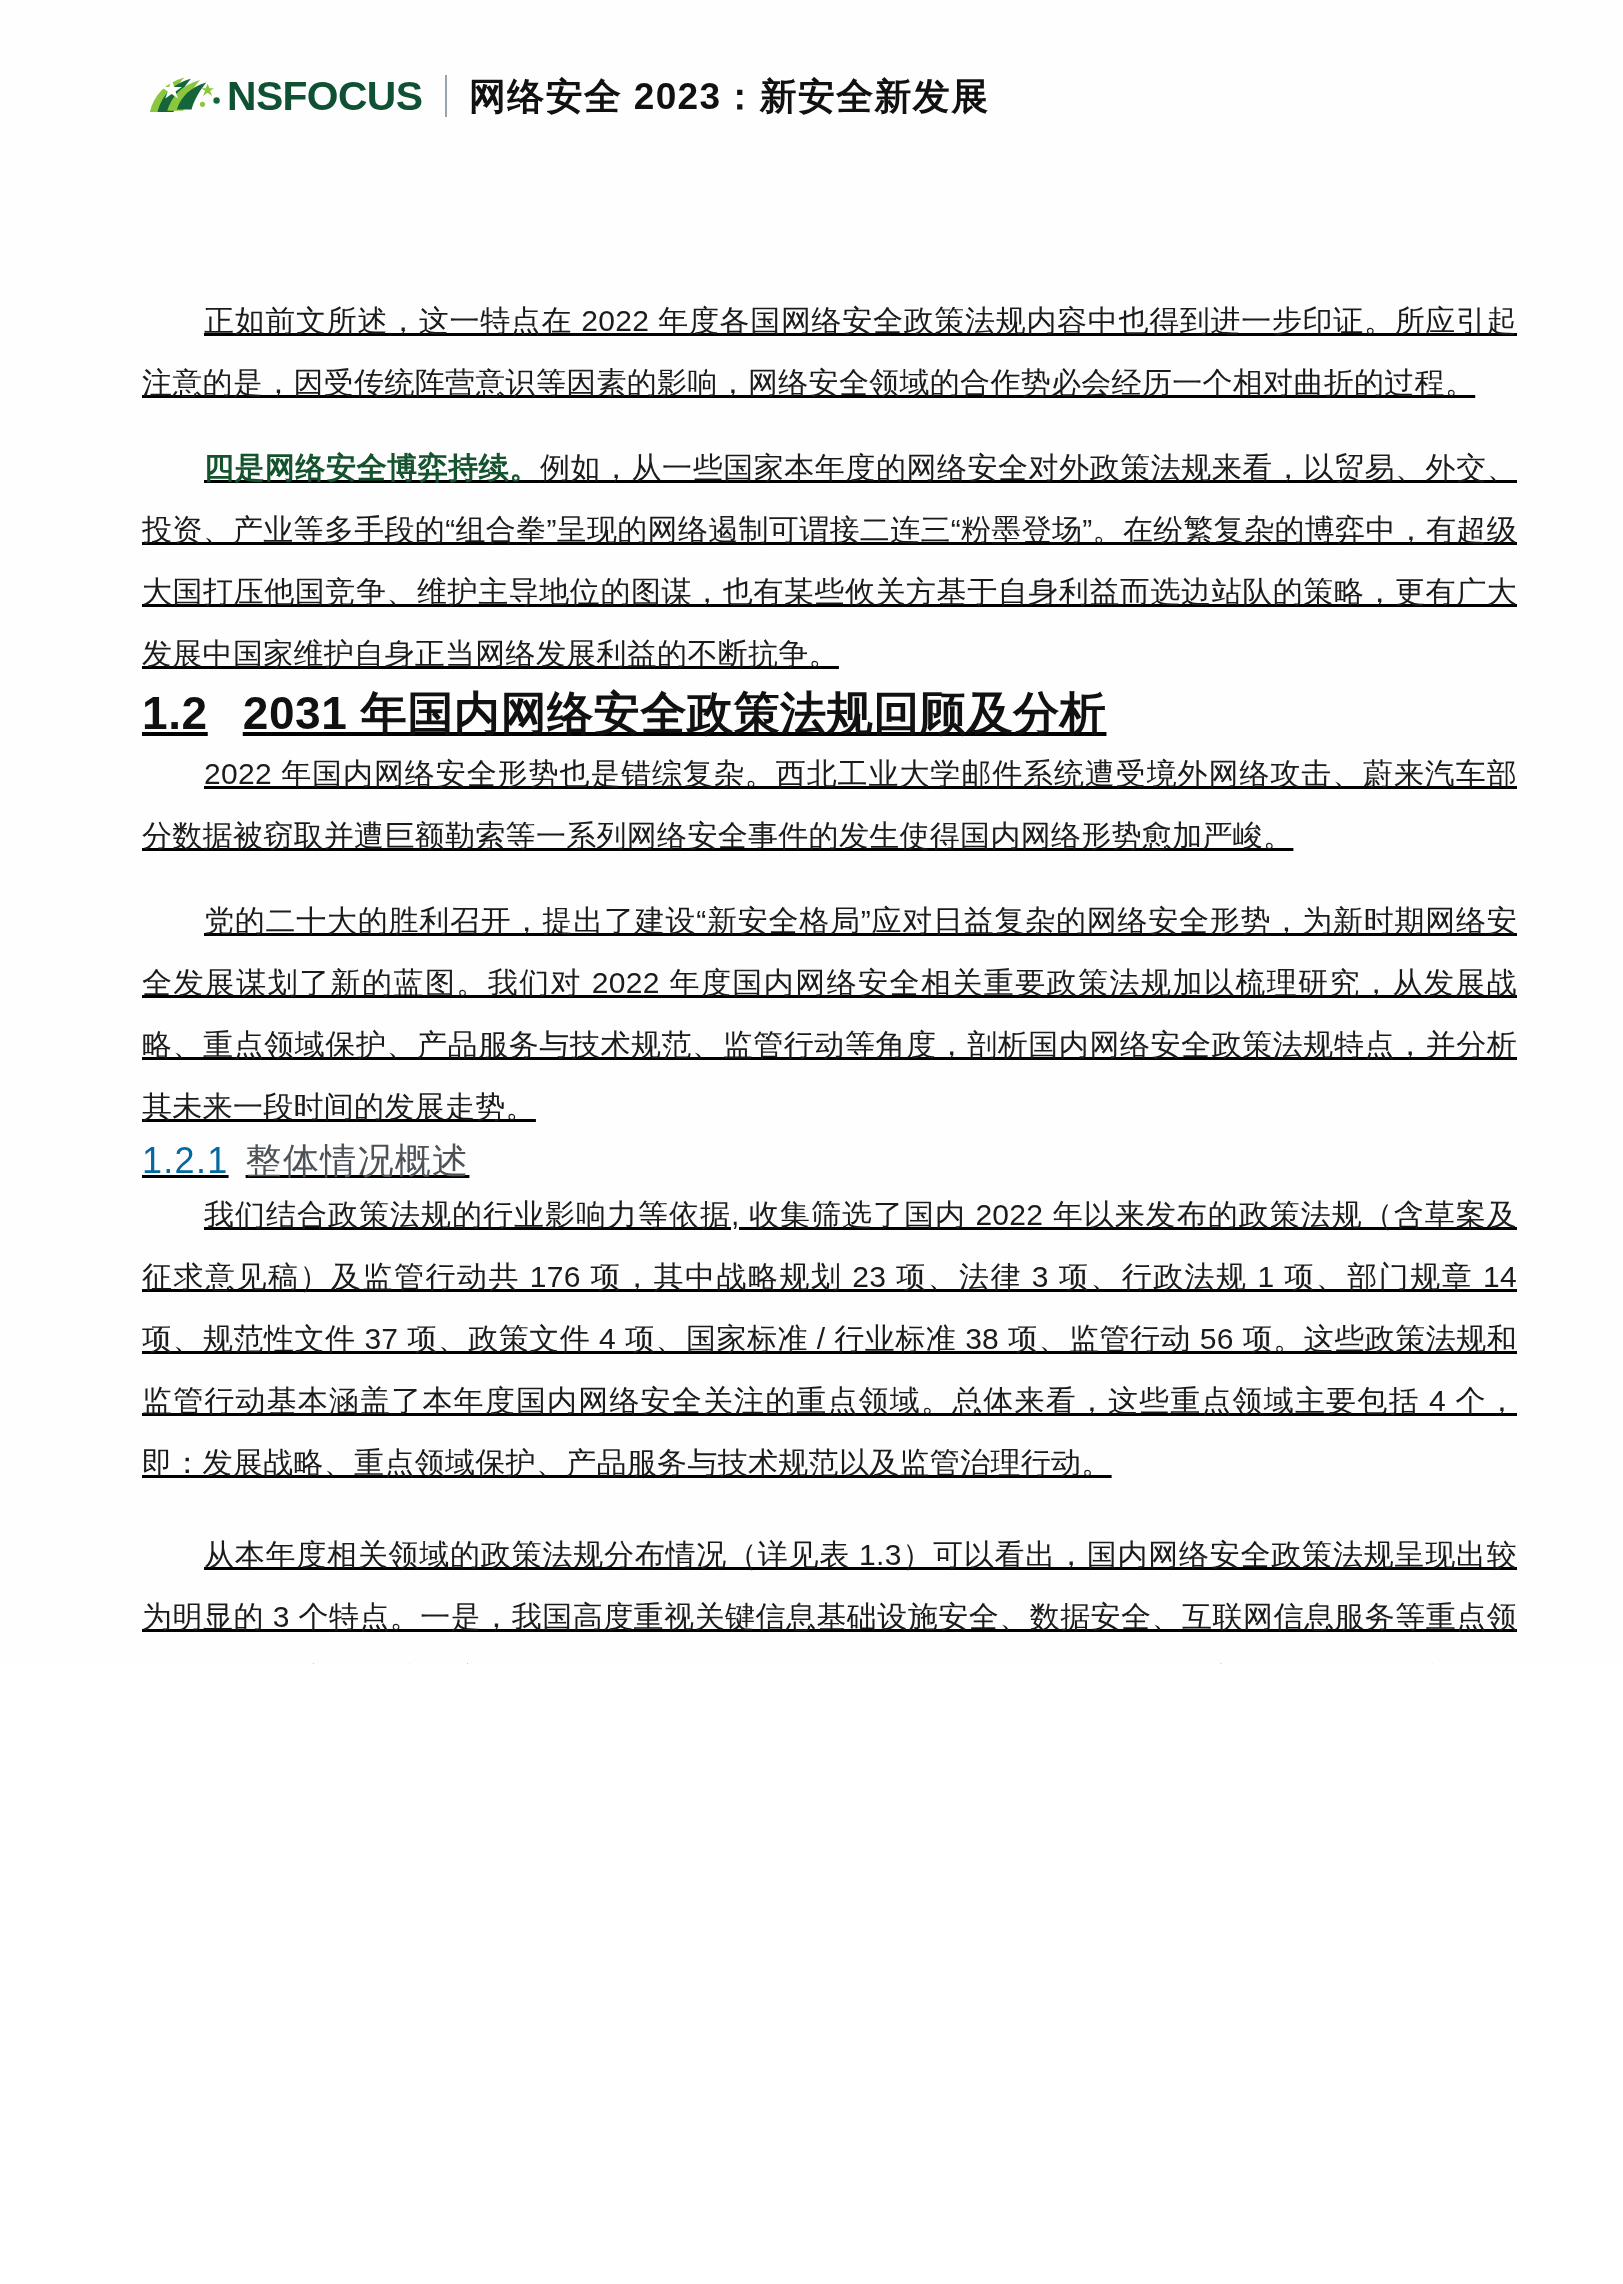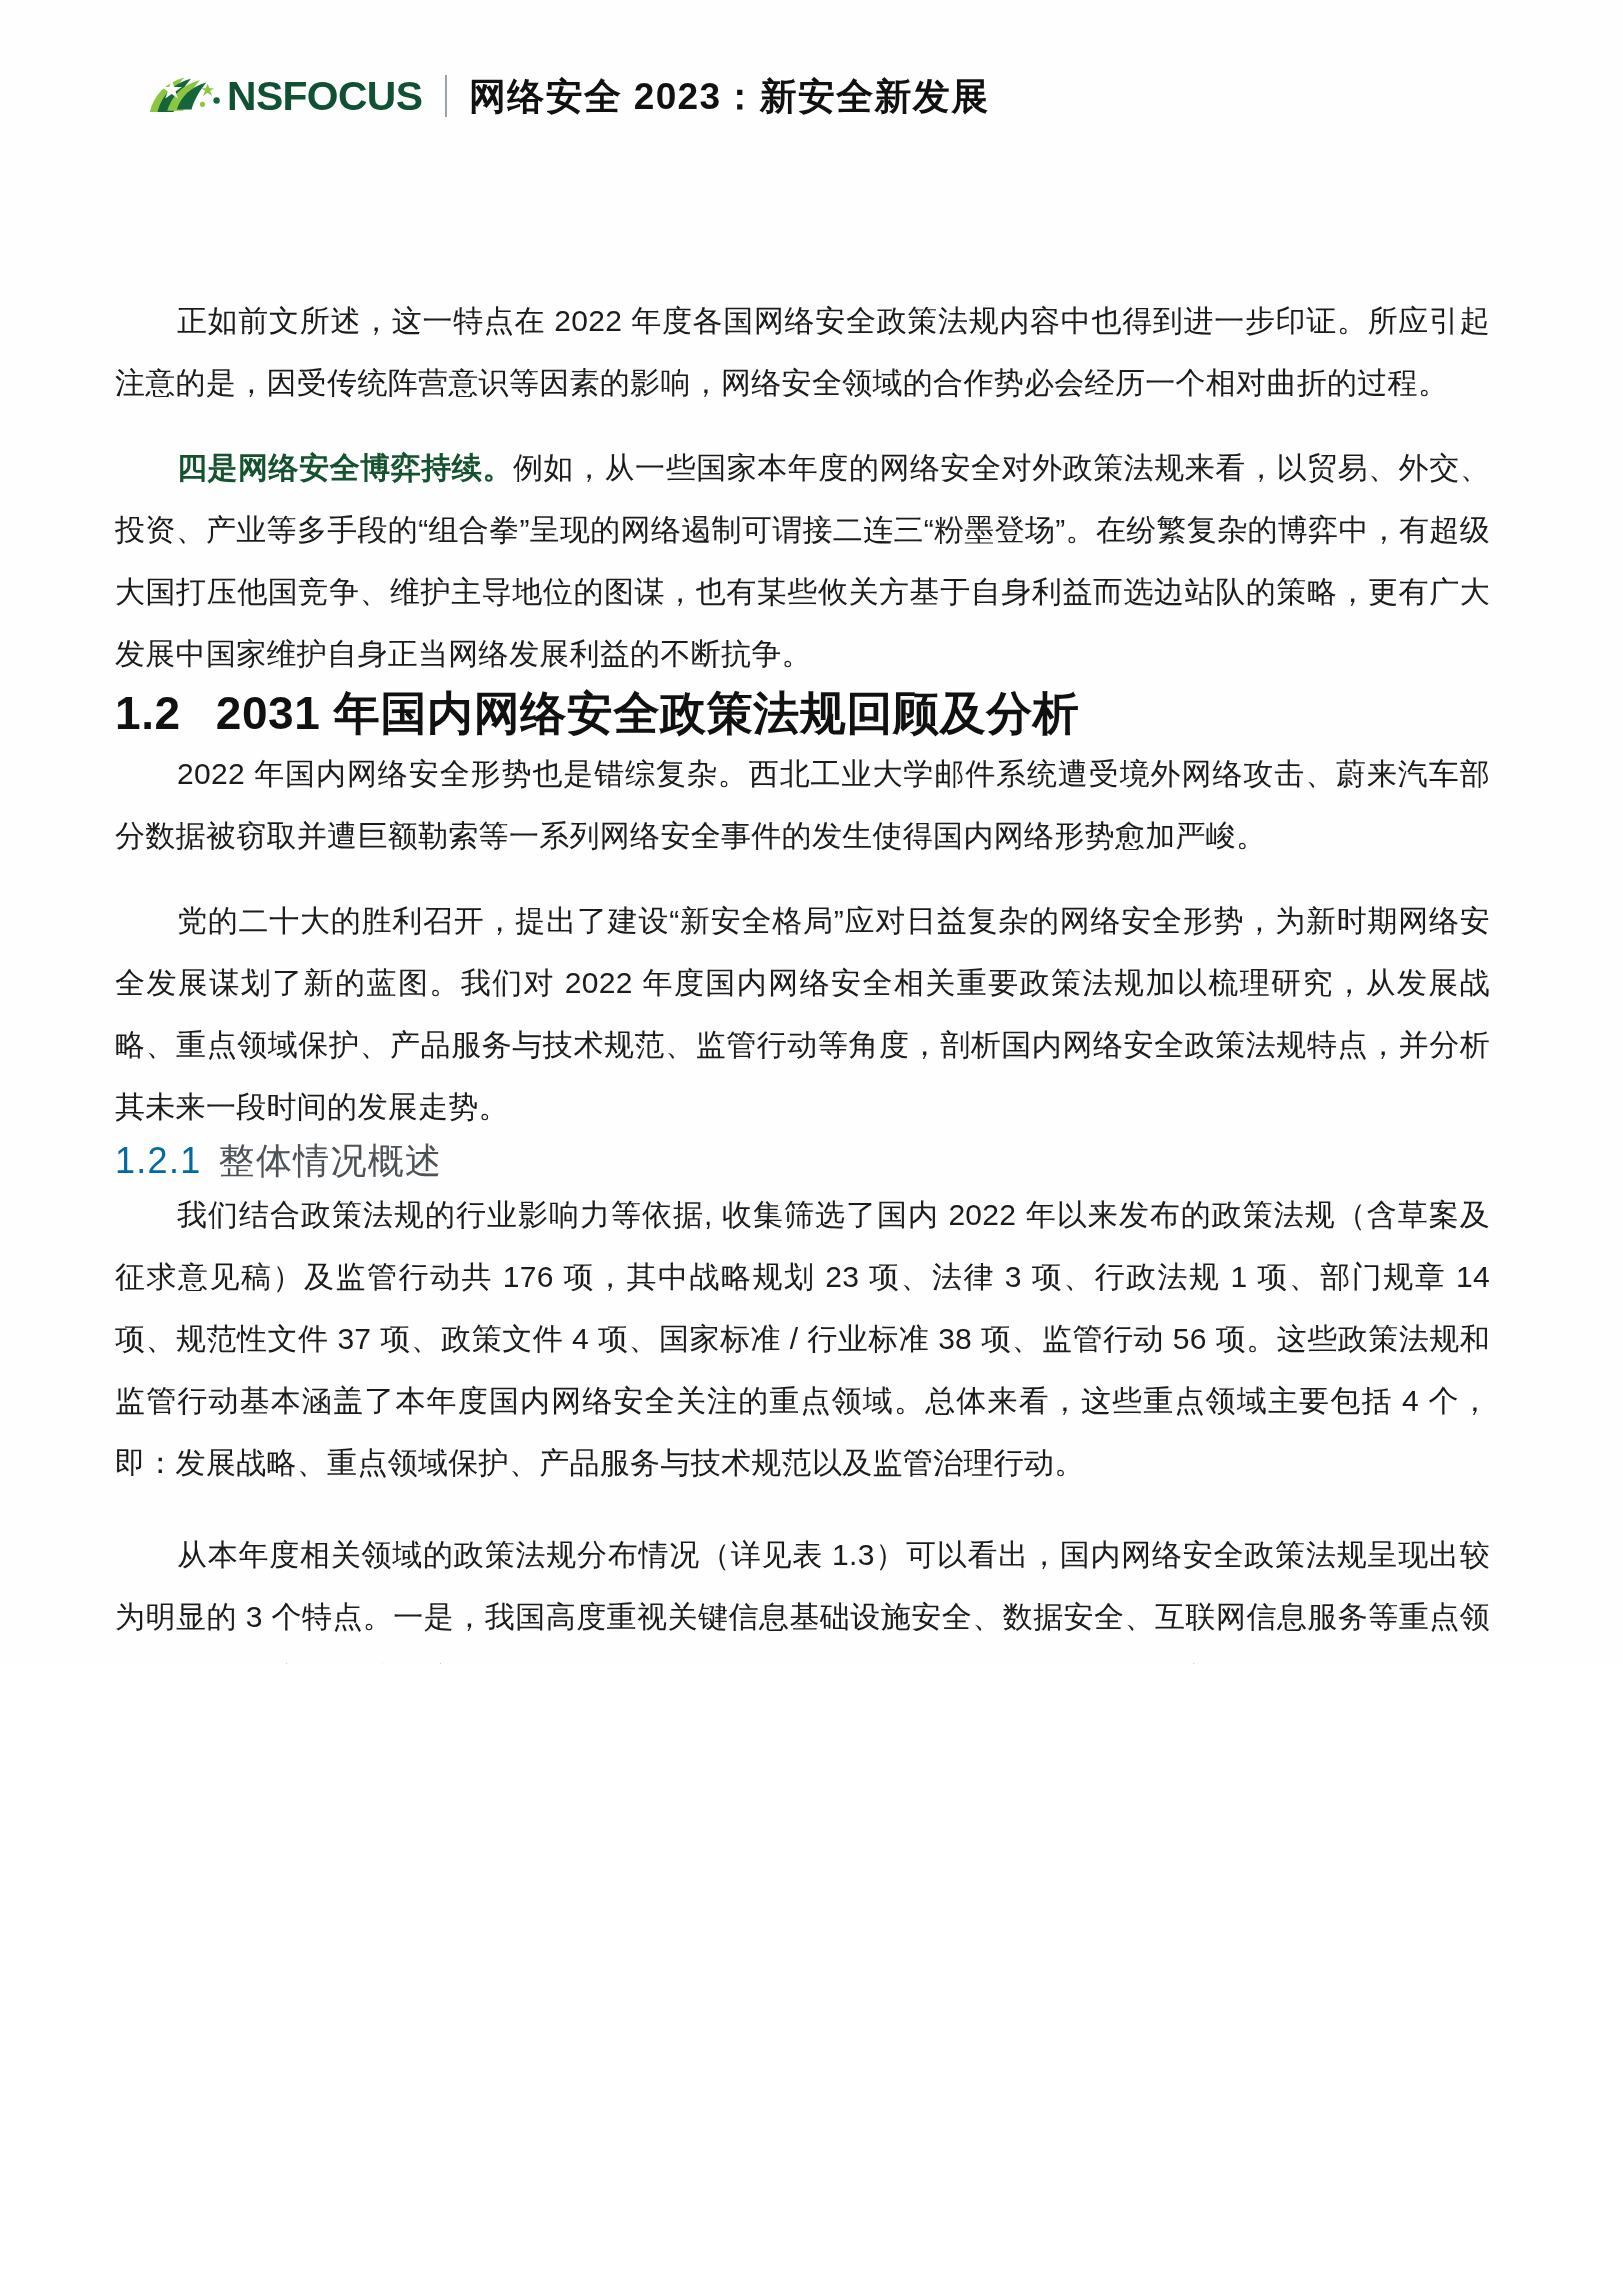--- a/index.html
+++ b/index.html
@@ -59,23 +59,24 @@
     color: #111111;
     letter-spacing: 1.3px;
     line-height: 1;
     white-space: nowrap;
     text-align: right;
   }
 
   
   .content {
     position: absolute;
-    left: 115px;
+    left: 142px;
     top: 290px;
     width: 1375px;
+    text-decoration: underline;
   }
   p.body-text {
     margin: 0;
     font-size: 30px;
     line-height: 62px;
     color: #1b1b1b;
     text-align: justify;
     text-justify: inter-ideograph;
     letter-spacing: 0.3px;
     font-family: "Liberation Sans", "DejaVu Sans", sans-serif;

